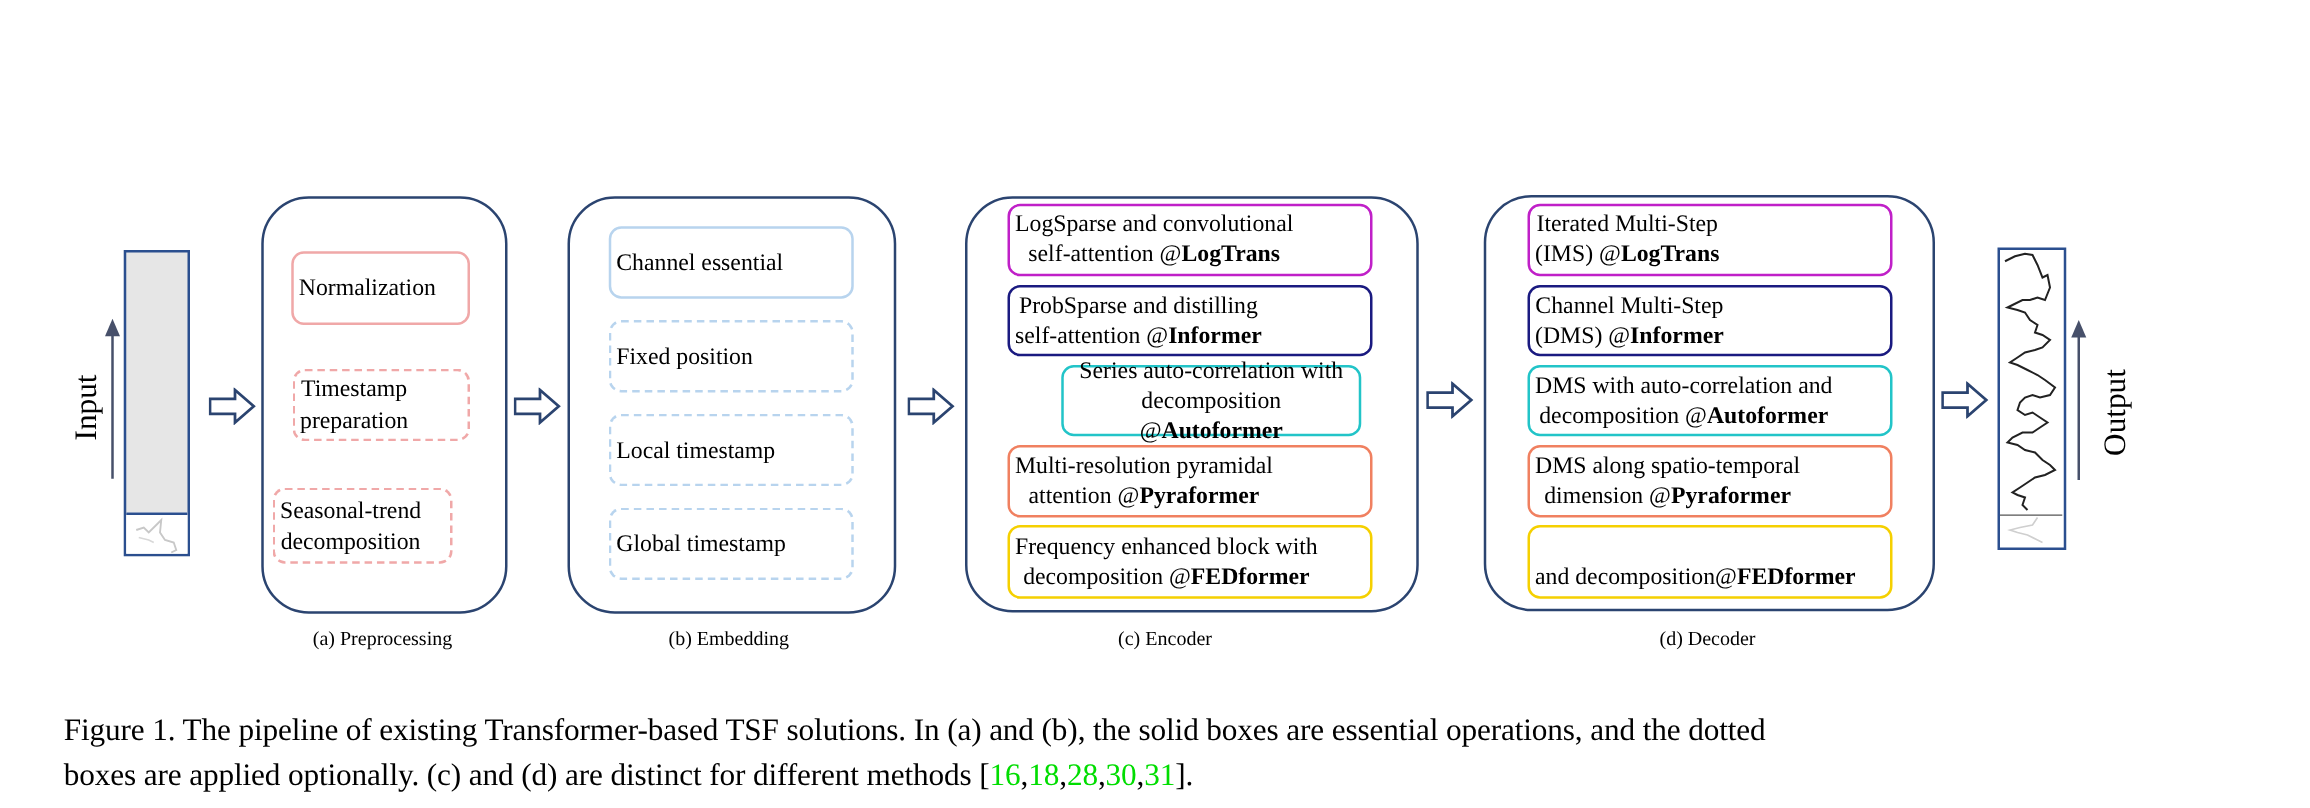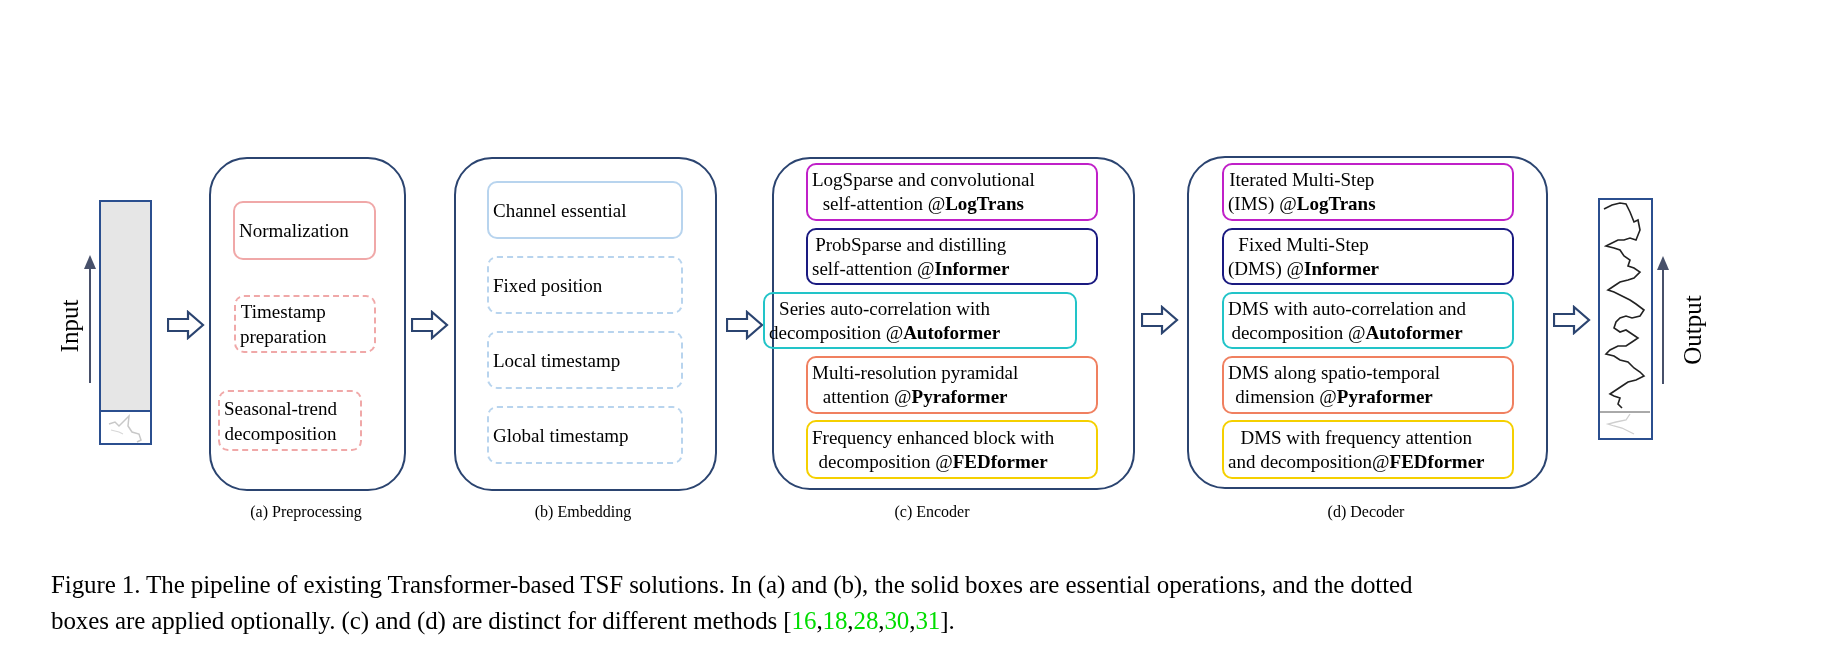--- a/index.html
+++ b/index.html
@@ -79,21 +79,21 @@
 </svg>
 
 <div class="stage" style="left:772px;top:157px;width:359px;height:329px;"></div>
 <div id="encoder-items">
     <div class="ibox mbox" style="left: 806px; top: 163px; width: 292px; height: 58px; border-color: rgb(192, 32, 200);">
       <span><span>LogSparse and convolutional</span><br><span>self-attention @</span><b>LogTrans</b></span>
     </div>
     <div class="ibox mbox" style="left: 806px; top: 228px; width: 292px; height: 57px; border-color: rgb(26, 26, 128);">
       <span><span>ProbSparse and distilling</span><br><span>self-attention @</span><b>Informer</b></span>
     </div>
-    <div class="ibox mbox" style="left: 763px; top: 292px; width: 314px; height: 57px; border-color: rgb(34, 196, 200);">
+    <div class="ibox mbox" style="left: 849px; top: 292px; width: 240px; height: 57px; border-color: rgb(34, 196, 200);">
       <span><span>Series auto-correlation with</span><br><span>decomposition @</span><b>Autoformer</b></span>
     </div>
     <div class="ibox mbox" style="left: 806px; top: 356px; width: 292px; height: 58px; border-color: rgb(240, 128, 96);">
       <span><span>Multi-resolution pyramidal</span><br><span>attention @</span><b>Pyraformer</b></span>
     </div>
     <div class="ibox mbox" style="left: 806px; top: 420px; width: 292px; height: 59px; border-color: rgb(245, 208, 0);">
       <span><span>Frequency enhanced block with</span><br><span>decomposition @</span><b>FEDformer</b></span>
     </div>
   </div>
 <div class="stage-label" style="left:932px;top:503px;">(c) Encoder</div>
@@ -101,30 +101,30 @@
 <svg class="arrow" style="left:1141px;top:305px;" viewBox="0 0 38 30">
   <polygon points="1,9 21,9 21,2 36,15 21,28 21,21 1,21" fill="#fff" stroke="#2b4470" stroke-width="2.2"></polygon>
 </svg>
 
 <div class="stage" style="left:1187px;top:156px;width:357px;height:329px;"></div>
 <div id="decoder-items">
     <div class="ibox mbox" style="left: 1222px; top: 163px; width: 292px; height: 58px; border-color: rgb(192, 32, 200);">
       <span><span>Iterated Multi-Step</span><br><span>(IMS) @</span><b>LogTrans</b></span>
     </div>
     <div class="ibox mbox" style="left: 1222px; top: 228px; width: 292px; height: 57px; border-color: rgb(26, 26, 128);">
-      <span><span>Fixed Multi-Step</span><br><span>(DMS) @</span><b>Informer</b></span>
+      <span><span>Channel Multi-Step</span><br><span>(DMS) @</span><b>Informer</b></span>
     </div>
     <div class="ibox mbox" style="left: 1222px; top: 292px; width: 292px; height: 57px; border-color: rgb(34, 196, 200);">
       <span><span>DMS with auto-correlation and</span><br><span>decomposition @</span><b>Autoformer</b></span>
     </div>
     <div class="ibox mbox" style="left: 1222px; top: 356px; width: 292px; height: 58px; border-color: rgb(240, 128, 96);">
       <span><span>DMS along spatio-temporal</span><br><span>dimension @</span><b>Pyraformer</b></span>
     </div>
     <div class="ibox mbox" style="left: 1222px; top: 420px; width: 292px; height: 59px; border-color: rgb(245, 208, 0);">
-      <span><span>DMS with frequency attention</span><br><span>and decomposition@</span><b>FEDformer</b></span>
+      <span><br><span>and decomposition@</span><b>FEDformer</b></span>
     </div>
   </div>
 <div class="stage-label" style="left:1366px;top:503px;">(d) Decoder</div>
 
 <svg class="arrow" style="left:1553px;top:305px;" viewBox="0 0 38 30">
   <polygon points="1,9 21,9 21,2 36,15 21,28 21,21 1,21" fill="#fff" stroke="#2b4470" stroke-width="2.2"></polygon>
 </svg>
 
 <div class="abs" style="left:1598px;top:198px;width:55px;height:242px;border:2.5px solid #2b4f8f;background:#fff;">
   <svg width="50" height="237" style="position:absolute;left:0;top:0;">

